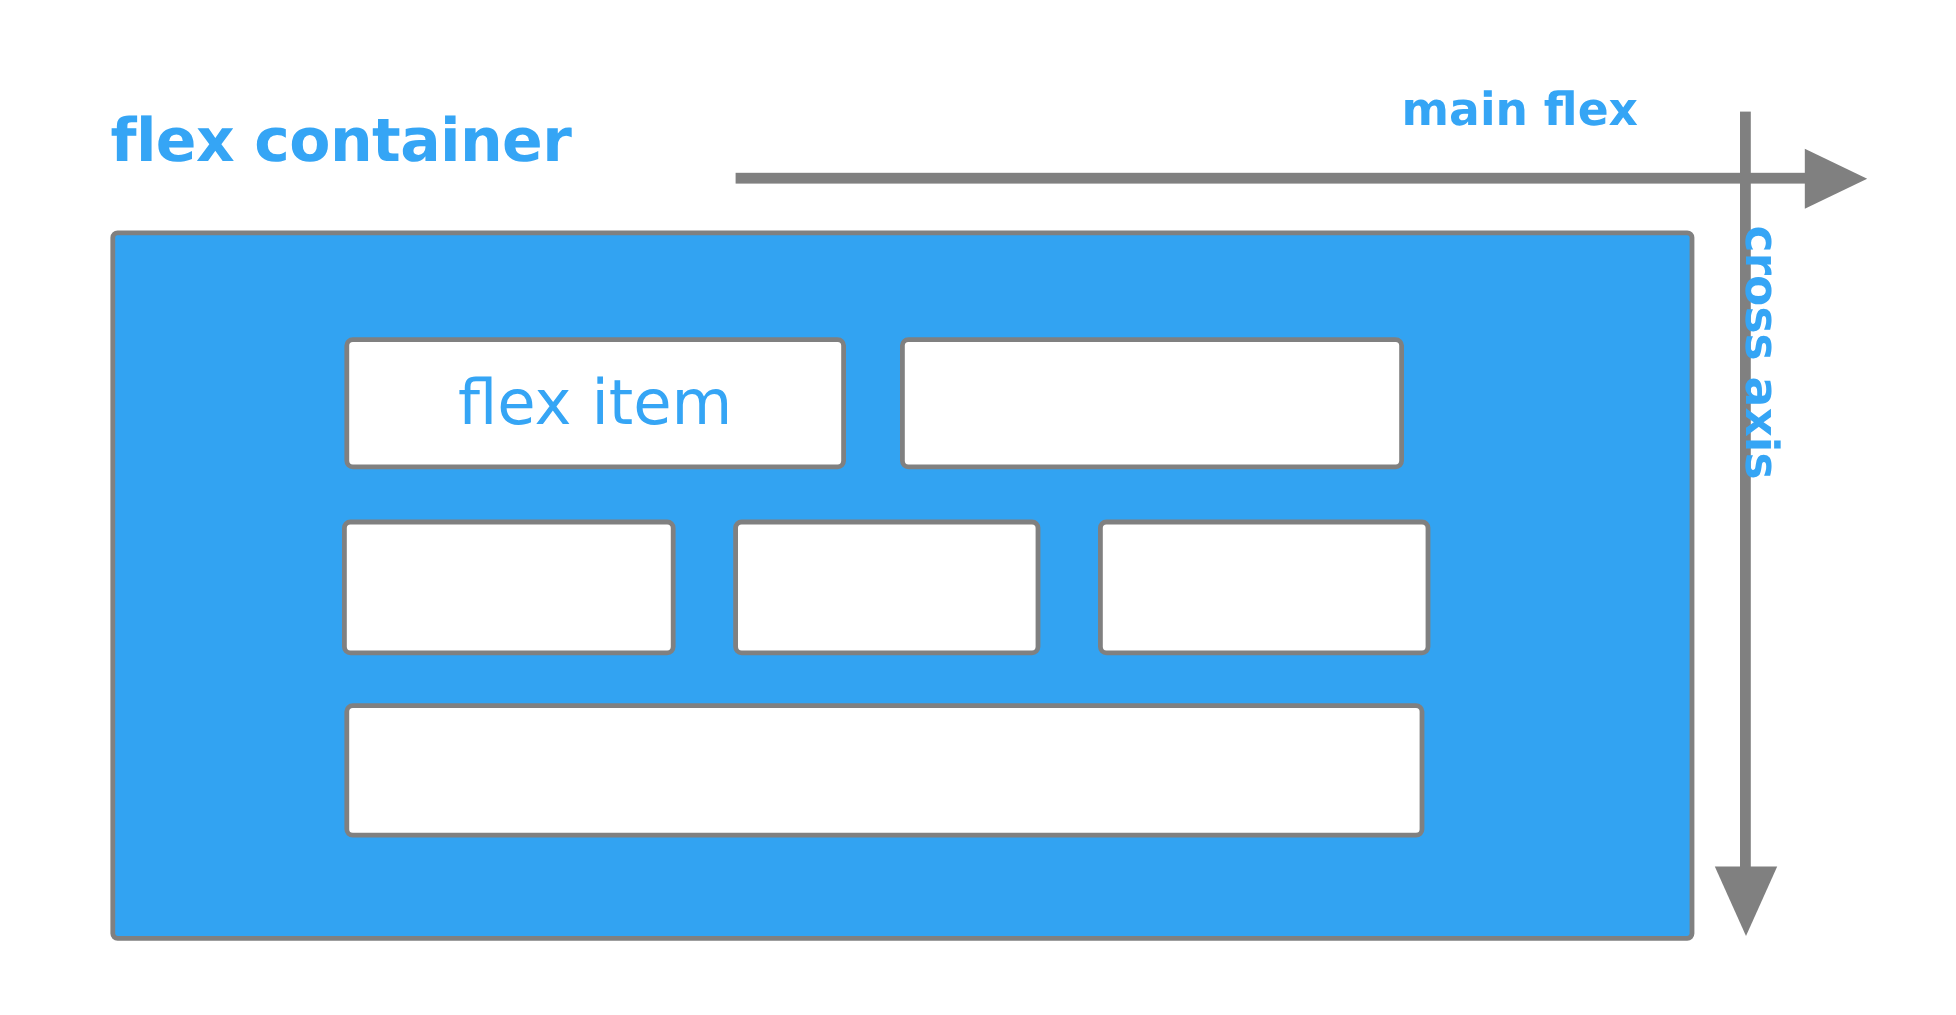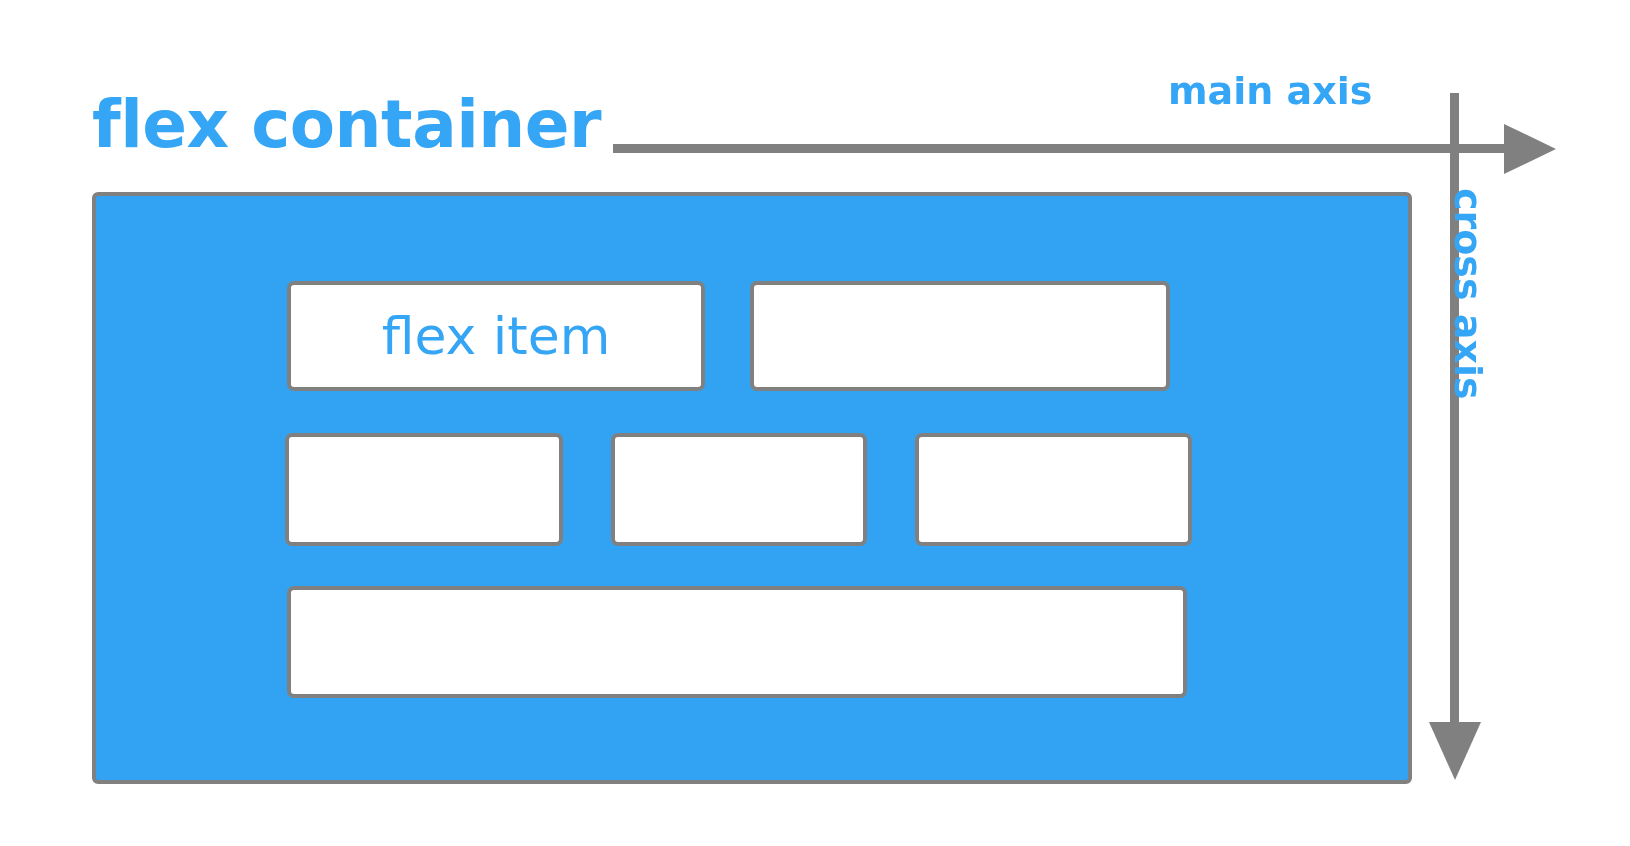--- a/index.html
+++ b/index.html
@@ -21,21 +21,21 @@
     width: 1630px;
     height: 846px;
     background: #ffffff;
   }
 
   
   .label-flex-container {
     position: absolute;
     left: 92px;
     top: 92px;
-    font-size: 66px;
+    font-size: 50px;
     font-weight: 700;
     color: #35a5f5;
     letter-spacing: -0.5px;
     line-height: 1;
     white-space: nowrap;
   }
 
   .label-main-axis {
     position: absolute;
     left: 1168px;
@@ -158,21 +158,21 @@
   
   .r3-i1 { width: 900px; height: 112px; }
 </style>
 </head>
 <body>
 
 <div id="stage">
 
   <div class="label-flex-container">flex container</div>
 
-  <div class="label-main-axis">main axis</div>
+  <div class="label-main-axis">main flex</div>
 
   <div class="axis-h-line"></div>
   <div class="axis-h-arrow"></div>
 
   <div class="axis-v-line"></div>
   <div class="axis-v-arrow"></div>
 
   <div class="label-cross-axis">cross axis</div>
 
   <div class="flex-container">

